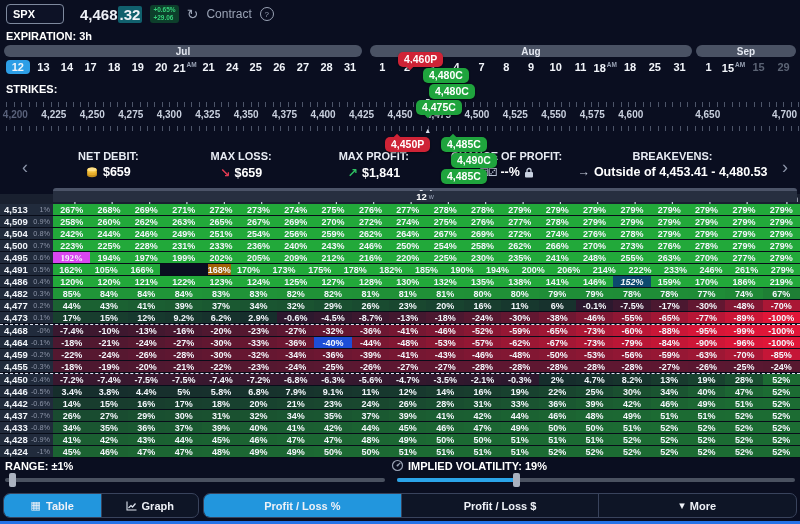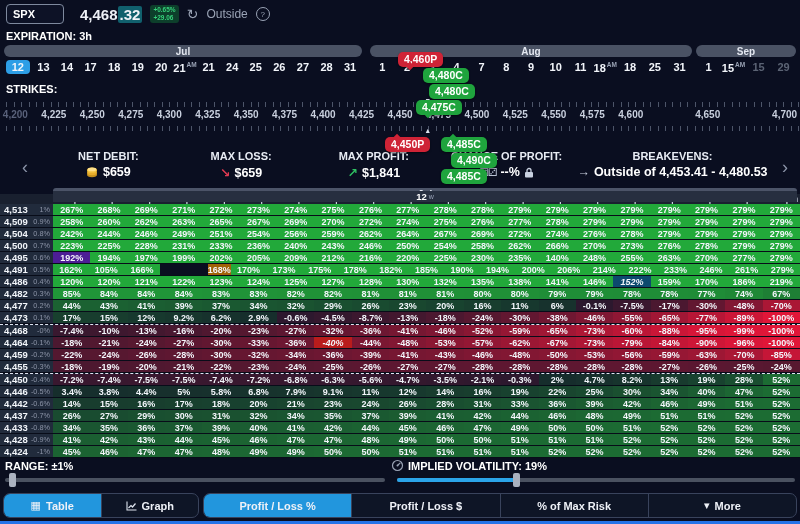--- a/index.html
+++ b/index.html
@@ -83,21 +83,21 @@
 <div class="app">
 
   <div class="topbar">
     <div class="symbox">SPX</div>
     <div class="price"><span>4,468</span><span class="pfrac">.32</span></div>
     <div class="chgbadge">
       <div>+0.65%</div>
       <div>+29.06</div>
     </div>
     <span class="refresh">↻</span>
-    <span class="delayed">Outside</span>
+    <span class="delayed">Contract</span>
     <span class="qmark">?</span>
   </div>
 
   <div class="exprow">
     <span>EXPIRATION:</span>
     <span>3h</span>
   </div>
 
   <div id="months">
       <div class="mbar g0">Jul</div>
@@ -357,34 +357,34 @@
           <span class="dc" style="background: rgb(34, 169, 58);">270%</span>
           <span class="dc" style="background: rgb(34, 169, 58);">273%</span>
           <span class="dc" style="background: rgb(34, 169, 58);">276%</span>
           <span class="dc" style="background: rgb(34, 169, 58);">278%</span>
           <span class="dc" style="background: rgb(34, 169, 58);">279%</span>
           <span class="dc" style="background: rgb(34, 169, 58);">279%</span>
         </div>
         <div class="trow">
           <span class="sc">4,495</span>
           <span class="pc">0.6%</span>
-          <span class="dc" style="background: #4c1d95;">192%</span>
+          <span class="dc" style="background: #d946ef; font-family: Liberation Serif, serif;">192%</span>
           <span class="dc" style="background: rgb(34, 169, 58);">194%</span>
           <span class="dc" style="background: rgb(34, 169, 58);">197%</span>
           <span class="dc" style="background: rgb(34, 169, 58);">199%</span>
           <span class="dc" style="background: rgb(34, 169, 58);">202%</span>
           <span class="dc" style="background: rgb(34, 169, 58);">205%</span>
           <span class="dc" style="background: rgb(34, 169, 58);">209%</span>
           <span class="dc" style="background: rgb(34, 169, 58);">212%</span>
           <span class="dc" style="background: rgb(34, 169, 58);">216%</span>
           <span class="dc" style="background: rgb(34, 169, 58);">220%</span>
           <span class="dc" style="background: rgb(34, 169, 58);">225%</span>
           <span class="dc" style="background: rgb(34, 169, 58);">230%</span>
           <span class="dc" style="background: rgb(34, 169, 58);">235%</span>
-          <span class="dc" style="background: rgb(34, 169, 58);">140%</span>
+          <span class="dc" style="background: rgb(34, 169, 58);">241%</span>
           <span class="dc" style="background: rgb(34, 169, 58);">248%</span>
           <span class="dc" style="background: rgb(34, 169, 58);">255%</span>
           <span class="dc" style="background: rgb(34, 169, 58);">263%</span>
           <span class="dc" style="background: rgb(34, 169, 58);">270%</span>
           <span class="dc" style="background: rgb(34, 169, 58);">277%</span>
           <span class="dc" style="background: rgb(34, 169, 58);">279%</span>
         </div>
         <div class="trow">
           <span class="sc">4,491</span>
           <span class="pc">0.5%</span>
@@ -532,21 +532,21 @@
         <div class="trow">
           <span class="sc">4,464</span>
           <span class="pc">-0.1%</span>
           <span class="dc" style="background: rgb(76, 24, 48);">-18%</span>
           <span class="dc" style="background: rgb(82, 24, 48);">-21%</span>
           <span class="dc" style="background: rgb(87, 24, 48);">-24%</span>
           <span class="dc" style="background: rgb(93, 23, 49);">-27%</span>
           <span class="dc" style="background: rgb(98, 23, 49);">-30%</span>
           <span class="dc" style="background: rgb(103, 23, 49);">-33%</span>
           <span class="dc" style="background: rgb(109, 23, 50);">-36%</span>
-          <span class="dc" style="background: #b91c1c; font-style: italic;">-40%</span>
+          <span class="dc" style="background: #1d4ed8;">-40%</span>
           <span class="dc" style="background: rgb(123, 23, 50);">-44%</span>
           <span class="dc" style="background: rgb(130, 23, 51);">-48%</span>
           <span class="dc" style="background: rgb(139, 23, 51);">-53%</span>
           <span class="dc" style="background: rgb(147, 23, 52);">-57%</span>
           <span class="dc" style="background: rgb(156, 23, 52);">-62%</span>
           <span class="dc" style="background: rgb(165, 23, 53);">-67%</span>
           <span class="dc" style="background: rgb(175, 23, 53);">-73%</span>
           <span class="dc" style="background: rgb(186, 22, 54);">-79%</span>
           <span class="dc" style="background: rgb(195, 22, 54);">-84%</span>
           <span class="dc" style="background: rgb(206, 22, 55);">-90%</span>
@@ -804,23 +804,20 @@
         </div>
       </div>
     <div class="tgroup tg2" id="tabsmetric">
         <div class="tab active">
           <span>Profit / Loss %</span>
         </div>
         <div class="tab">
           <span>Profit / Loss $</span>
         </div>
         <div class="tab">
-          <span>% of Max Risk</span>
-        </div>
-        <div class="tab">
           <span>▾</span>
           <span>More</span>
         </div>
       </div>
   </div>
 
   <div class="bluebar"></div>
 </div>
 
 </body></html>

